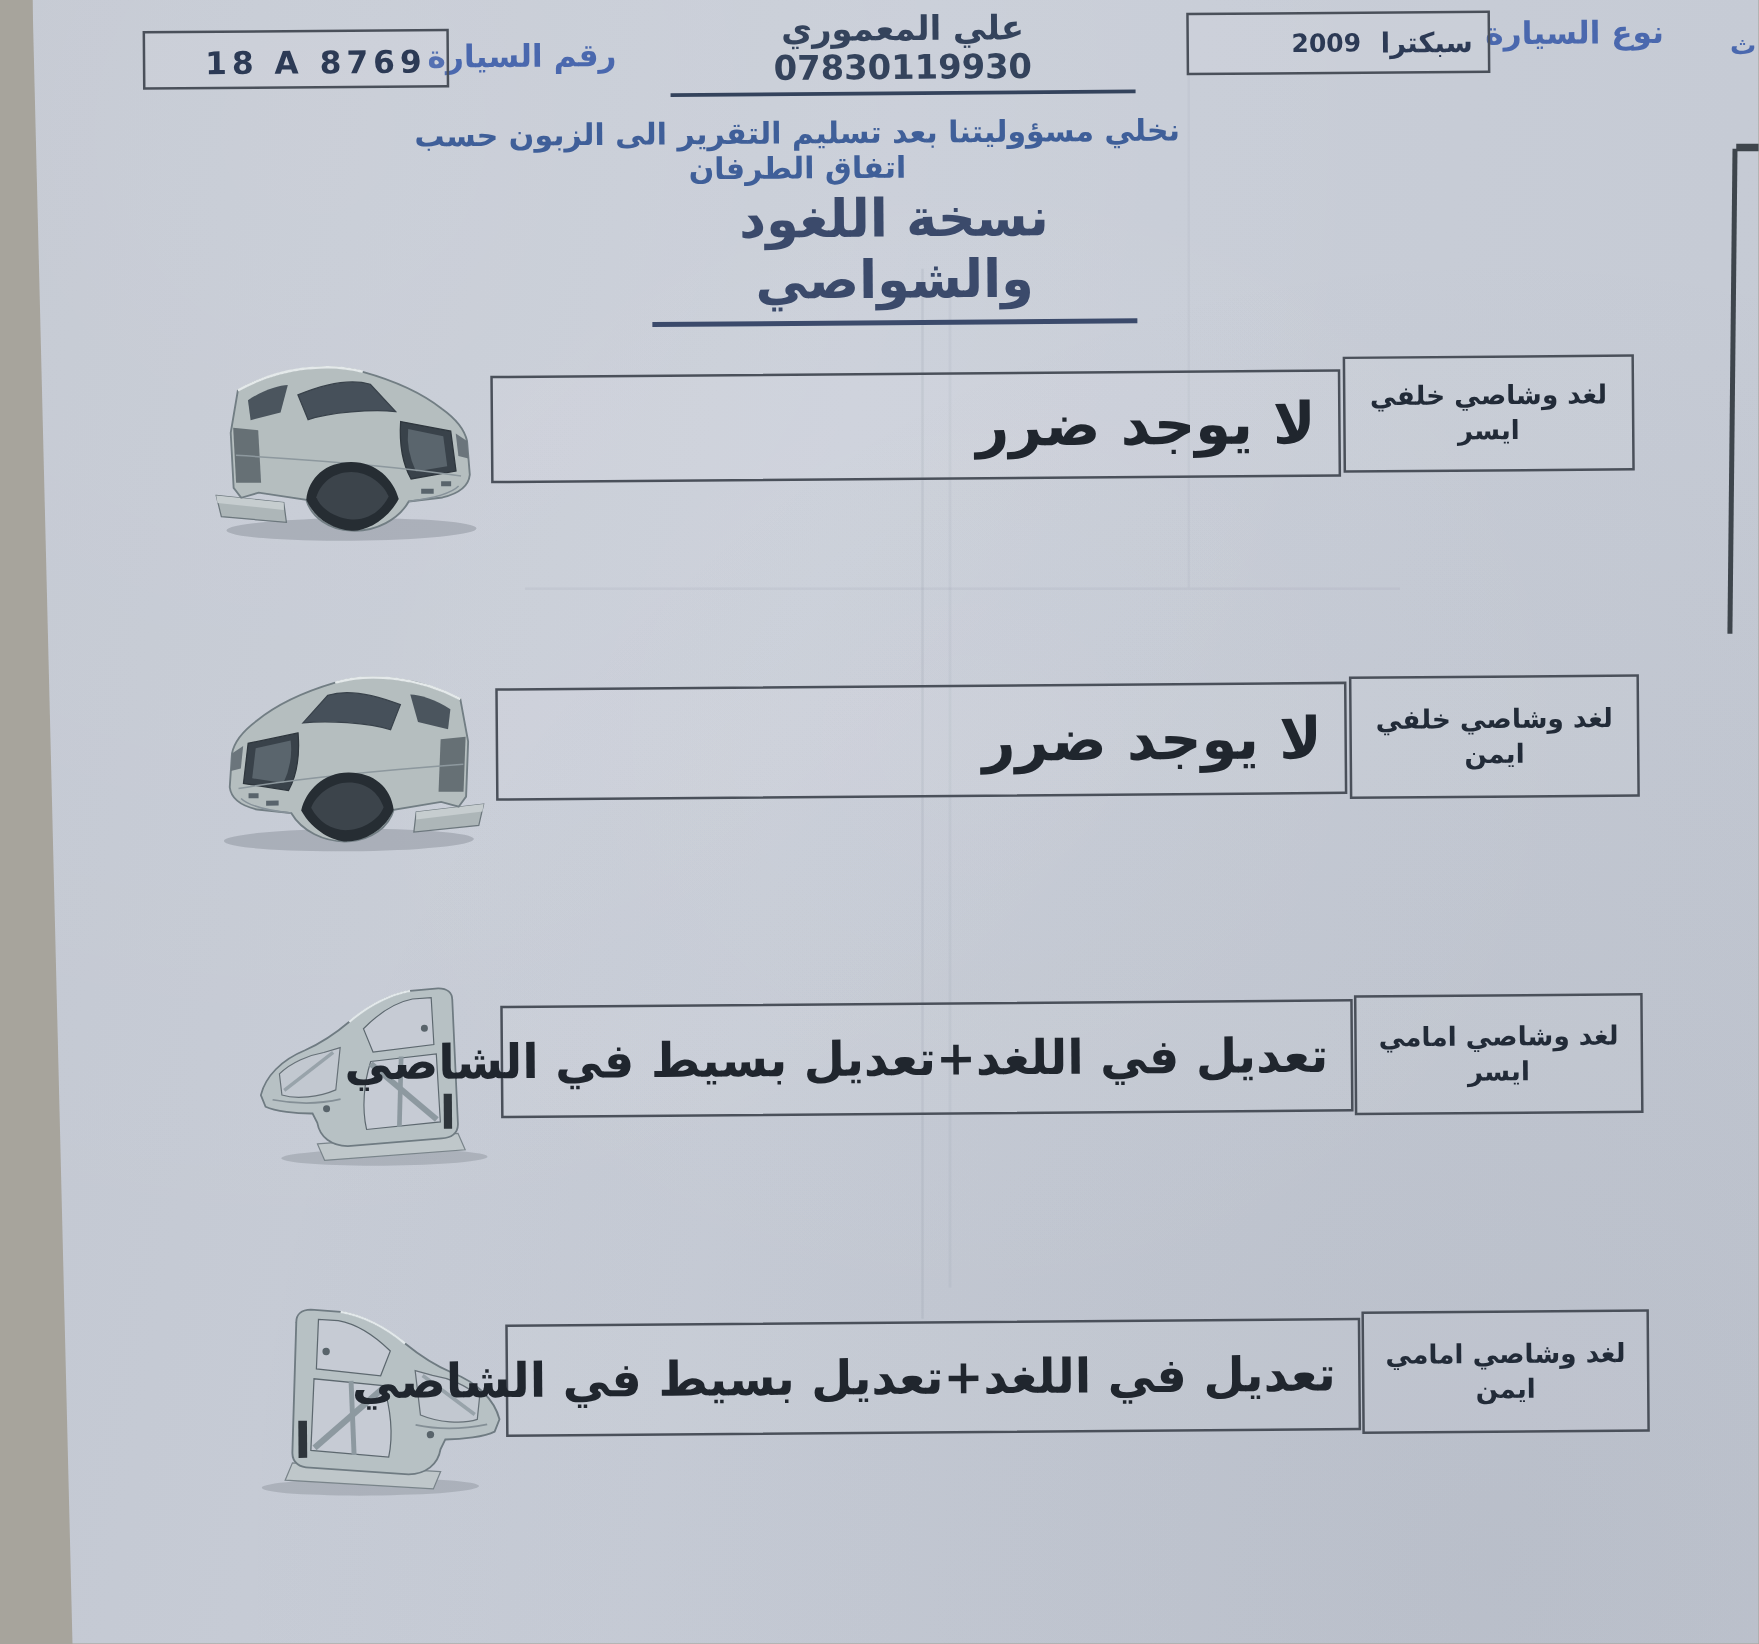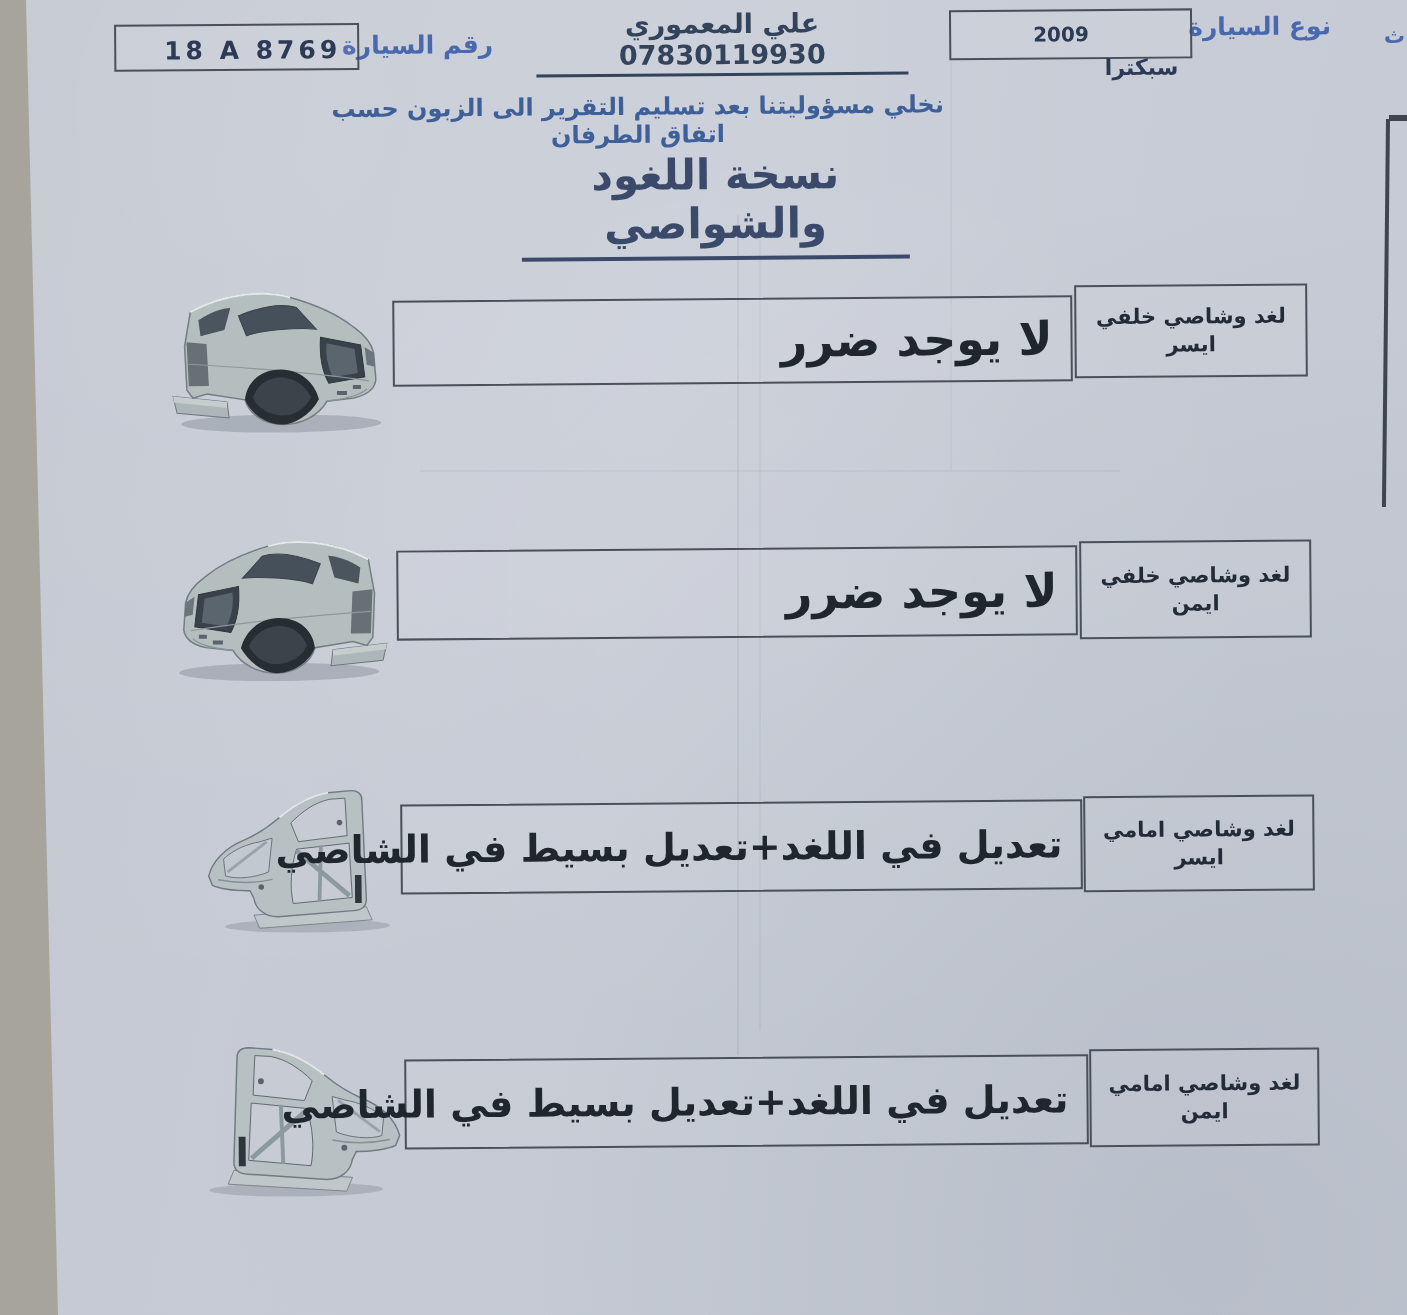--- a/index.html
+++ b/index.html
@@ -103,21 +103,21 @@
 
   <div class="edge-line" style="left:1389px;top:115px;width:18px;height:6px;"></div>
   <div class="edge-line" style="left:1386px;top:119px;width:4px;height:388px;transform:rotate(0.6deg);transform-origin:top;"></div>
   <div class="edge-char">ث</div>
 
   <div class="content">
 
     <div class="blue-label" style="position:absolute;left:1205px;top:16px;width:130px;text-align:right;">نوع السيارة</div>
 
     <div class="framed" style="left:953px;top:12px;width:243px;height:50px;">
-      <span class="ink" style="position:absolute;right:12px;top:12px;font-size:22px;direction:rtl;margin-top:32px;">سبكترا</span>
+      <span class="ink" style="position:absolute;right:12px;top:12px;font-size:22px;direction:rtl;">سبكترا</span>
       <span class="ink" style="position:absolute;left:82px;top:11px;font-size:20px;">2009</span>
     </div>
 
     <div class="name-line">علي المعموري 07830119930</div>
 
     <div class="blue-label" style="position:absolute;left:385px;top:28px;width:112px;text-align:center;">رقم السيارة</div>
 
     <div class="framed" style="left:118px;top:20px;width:245px;height:47px;">
       <span class="ink" style="position:absolute;right:16px;top:10px;font-size:25px;letter-spacing:4px;direction:ltr;">18  A  8769</span>
     </div>

